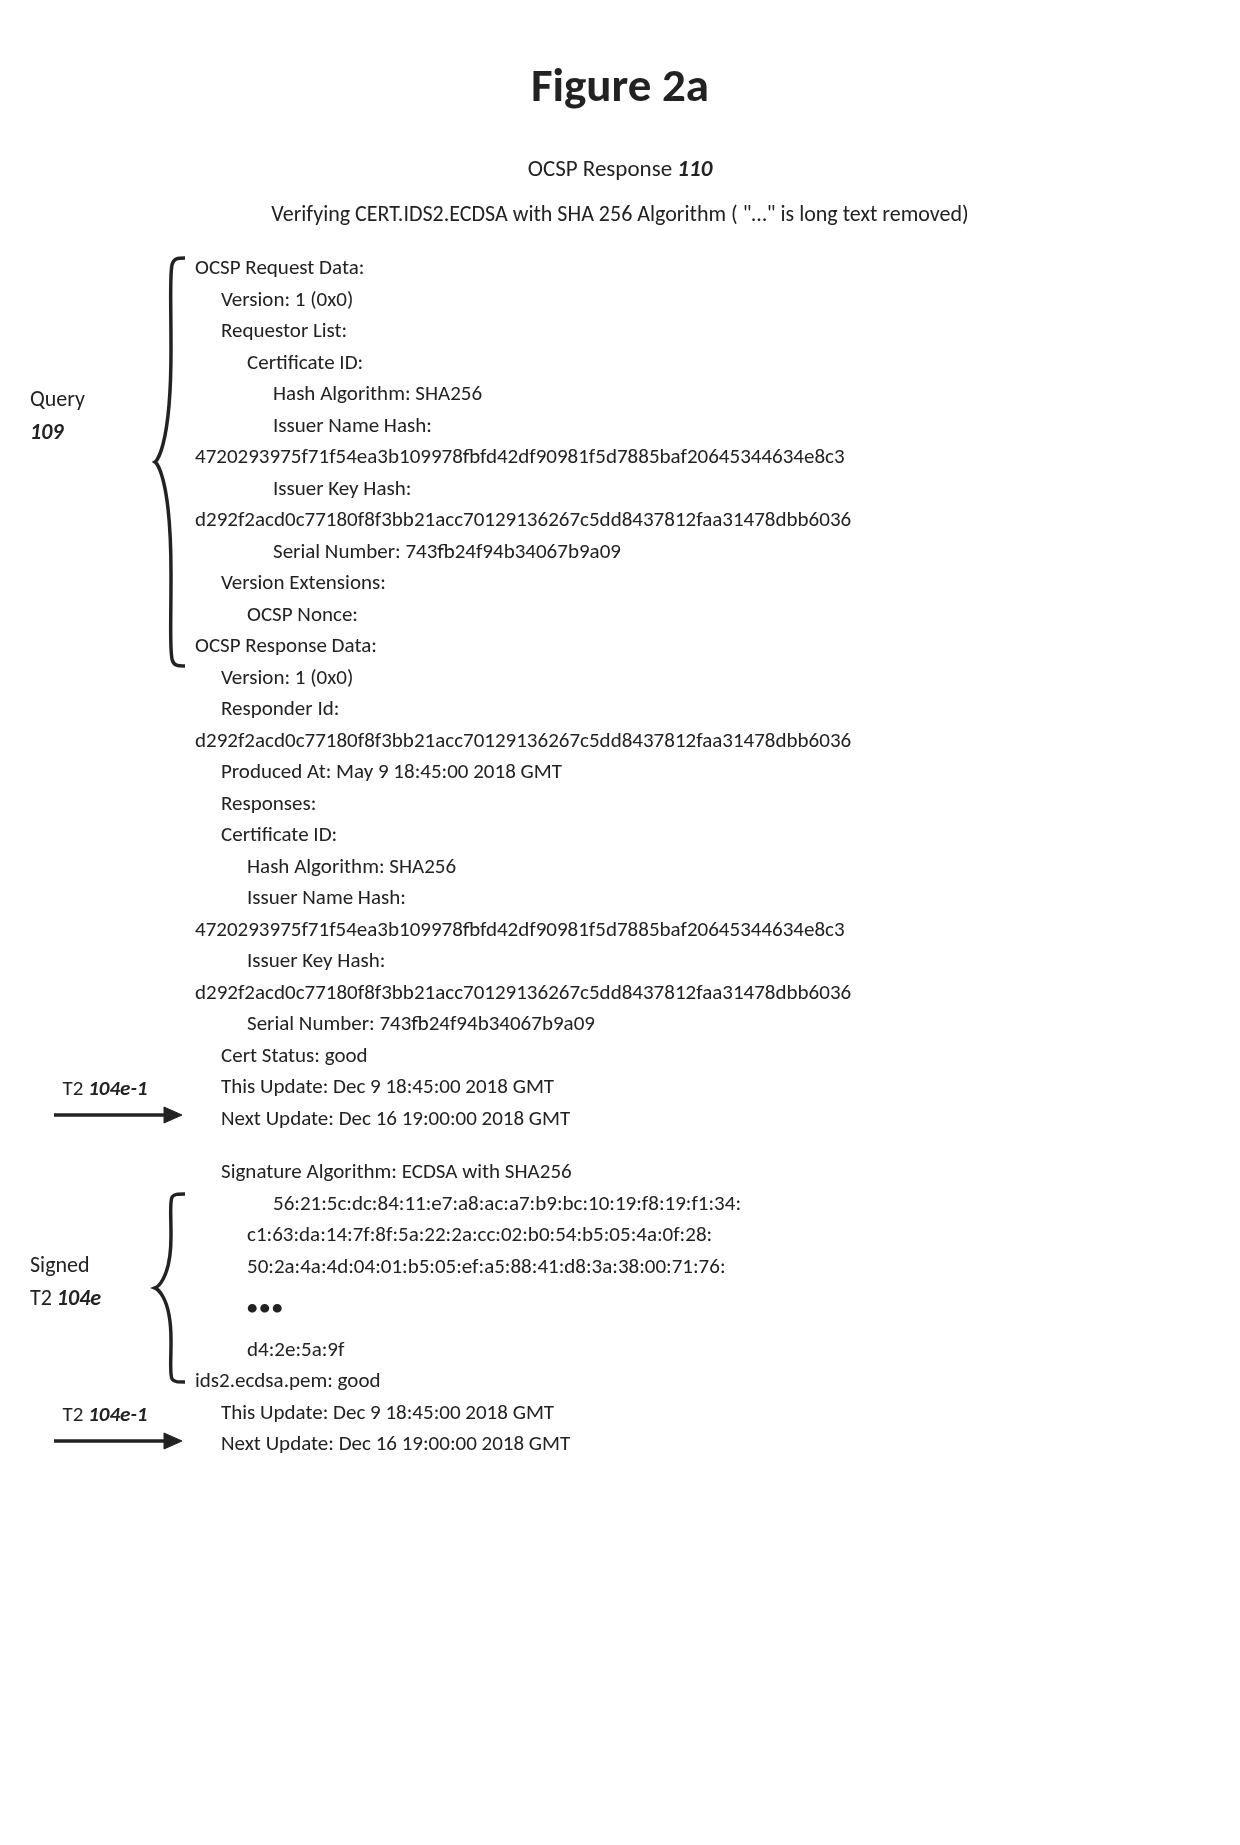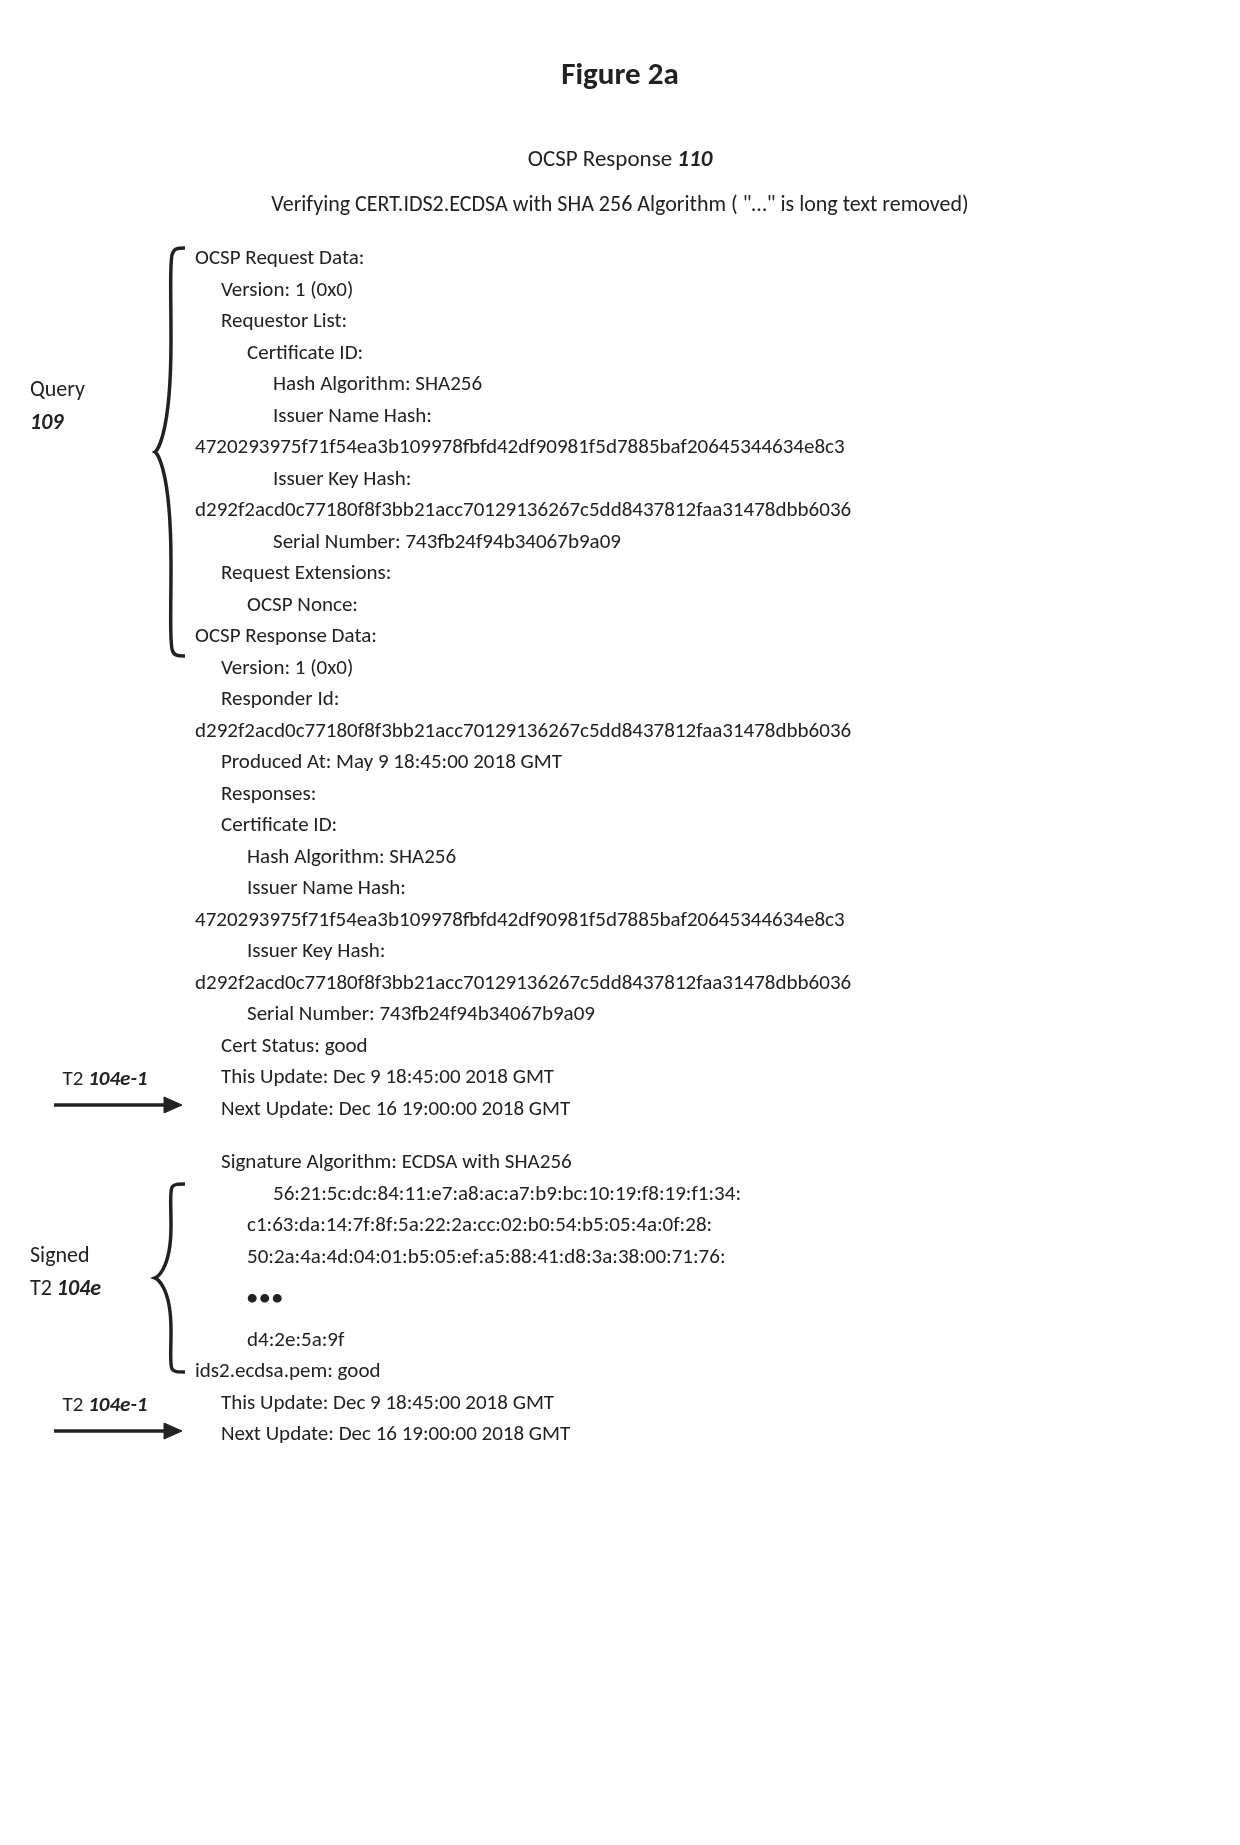--- a/index.html
+++ b/index.html
@@ -11,28 +11,28 @@
     font-size: 21px;
     line-height: 1.5;
   }
   .page {
     width: 1240px;
     padding: 30px 30px 60px 30px;
     box-sizing: border-box;
   }
   .figure-title {
     text-align: center;
-    font-size: 31px;
+    font-size: 47px;
     font-weight: 700;
     margin-top: 20px;
     margin-bottom: 10px;
   }
   .subtitle-line {
     text-align: center;
-    margin-top: 44px;
+    margin-top: 30px;
     margin-bottom: 12px;
     font-size: 23px;
   }
   .num-bolditalic { font-style: italic; font-weight: 700; }
   .verifying-line {
     text-align: center;
     margin-bottom: 22px;
     font-size: 22px;
   }
 
@@ -136,21 +136,21 @@
       <div class="line ind0">OCSP Request Data:</div>
       <div class="line ind1">Version: 1 (0x0)</div>
       <div class="line ind1">Requestor List:</div>
       <div class="line ind2">Certificate ID:</div>
       <div class="line ind3">Hash Algorithm: SHA256</div>
       <div class="line ind3">Issuer Name Hash:</div>
       <div class="line ind0">4720293975f71f54ea3b109978fbfd42df90981f5d7885baf20645344634e8c3</div>
       <div class="line ind3">Issuer Key Hash:</div>
       <div class="line ind0">d292f2acd0c77180f8f3bb21acc70129136267c5dd8437812faa31478dbb6036</div>
       <div class="line ind3">Serial Number: 743fb24f94b34067b9a09</div>
-      <div class="line ind1">Request Extensions:</div>
+      <div class="line ind1">Version Extensions:</div>
       <div class="line ind2">OCSP Nonce:</div>
     </div>
   </div>
 
   <div class="row">
     <div class="gutter"></div>
     <div class="content">
       <div class="line ind0">OCSP Response Data:</div>
       <div class="line ind1">Version: 1 (0x0)</div>
       <div class="line ind1">Responder Id:</div>

